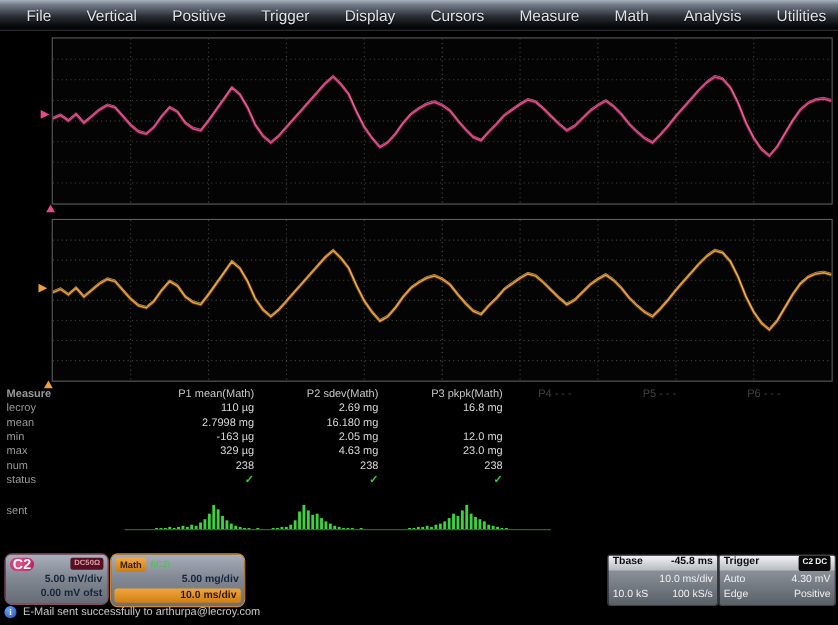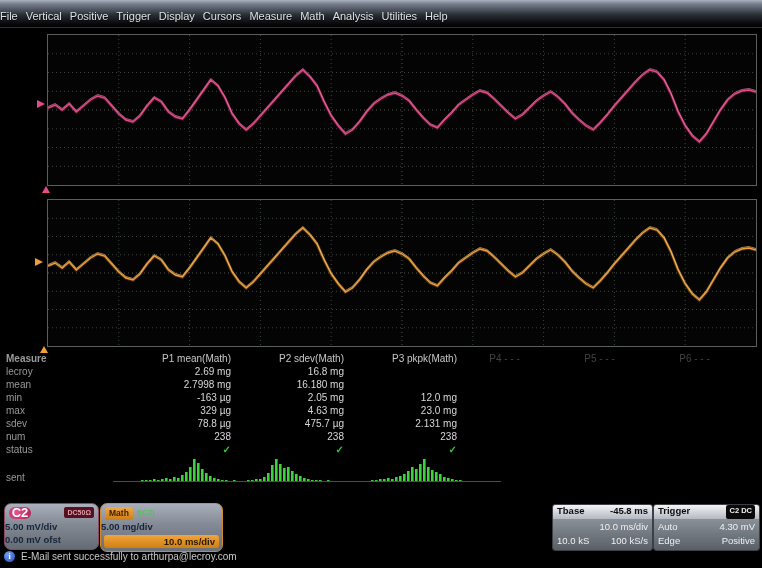--- a/index.html
+++ b/index.html
@@ -3,21 +3,21 @@
 <meta charset="utf-8">
 <style>
   html,body{margin:0;padding:0;background:#000;}
   body{width:762px;height:568px;position:relative;overflow:hidden;
        font-family:"Liberation Sans", sans-serif;-webkit-font-smoothing:antialiased;}
   .abs{position:absolute;}
   
   .menubar{left:0;top:0;width:762px;height:27px;
     background:linear-gradient(180deg,#aab2c0 0%,#767e8c 15%,#2a2e35 55%,#0b0c0e 85%,#000 100%);
     border-bottom:1px solid #2e3238;display:flex;align-items:flex-end;}
-  .menu-item{color:#dfe3e8;font-size:11px;padding:0 8px 5px 0;text-shadow:0 1px 1px #000;cursor:default;}
+  .menu-item{color:#dfe3e8;font-size:14px;padding:0 8px 5px 24px;text-shadow:0 1px 1px #000;cursor:default;}
   
   .gridbox{border:1px solid #5a5f5a;background:#030403;}
   
   .tri-right{width:0;height:0;border-top:4px solid transparent;border-bottom:4px solid transparent;}
   .tri-up{width:0;height:0;border-left:4px solid transparent;border-right:4px solid transparent;}
   
   .measure{left:6px;top:352px;width:750px;color:#d8d8d8;font-size:10px;line-height:13px;}
   .mrow{display:grid;grid-template-columns:85px 140px 113px 113px 95px 95px 95px;height:13px;}
   .mrow .lbl{text-align:left;color:#9a9a9a;}
   .mrow .val{text-align:right;color:#d8d8d8;}
@@ -26,21 +26,21 @@
   .mrow .chk{text-align:right;color:#38c838;font-weight:bold;}
   .m-title{color:#eeeeee;font-weight:bold;}
   
   .descbox{border-radius:7px;font-size:9.5px;overflow:hidden;}
   .c2box{left:4px;top:503px;width:93px;height:45px;
     background:linear-gradient(180deg,#aab0bc,#848a94 45%,#656b74);
     border:1px solid #8b4a63;}
   .mathbox{left:100px;top:503px;width:121px;height:47px;
     background:linear-gradient(180deg,#a8aeba,#828894 45%,#6a7078);
     border:1px solid #d08a2a;}
-  .desc-line{color:#14243a;font-weight:bold;padding-right:5px;line-height:13px;}
+  .desc-line{text-align:right;color:#14243a;font-weight:bold;padding-right:5px;line-height:13px;}
   .badge-c2{position:absolute;left:4px;top:3px;width:22px;height:12px;border-radius:7px;
     background:radial-gradient(circle at 35% 40%,#e4538c,#b31f57);color:#fff;font-size:13px;
     font-weight:bold;text-align:center;line-height:12px;}
   .badge-coupling{position:absolute;right:4px;top:3px;background:#571022;color:#dfa0aa;
     font-size:7px;line-height:9px;padding:1px 3px;border-radius:2px;font-weight:bold;}
   .badge-math{position:absolute;left:4px;top:3px;background:linear-gradient(180deg,#f2a947,#cf7d12);
     color:#3a2102;font-size:8.5px;font-weight:bold;line-height:11px;padding:1px 4px;border-radius:3px;}
   .math-func{position:absolute;left:36px;top:4px;color:#49c24e;font-size:8px;}
   .math-tb{position:absolute;left:3px;right:3px;bottom:3px;height:13px;border-radius:3px;
     background:linear-gradient(180deg,#f0a53c,#d07f12);color:#2a1802;font-weight:bold;
@@ -135,20 +135,21 @@
     <span class="lbl m-title">Measure</span>
     <span class="hdr">P1 mean(Math)</span>
     <span class="hdr">P2 sdev(Math)</span>
     <span class="hdr">P3 pkpk(Math)</span>
     <span class="dim">P4 - - -</span>
     <span class="dim">P5 - - -</span>
     <span class="dim">P6 - - -</span>
   </div>
   <div class="mrow">
     <span class="lbl">lecroy</span>
+    <span class="val">110 µg</span>
     <span class="val">2.69 mg</span>
     <span class="val">16.8 mg</span>
     <span></span>
       <span></span>
       <span></span>
   </div>
   <div class="mrow">
     <span class="lbl">mean</span>
     <span class="val">2.7998 mg</span>
     <span class="val">16.180 mg</span>
@@ -163,29 +164,20 @@
     <span class="val">12.0 mg</span>
     <span></span>
       <span></span>
       <span></span>
   </div>
   <div class="mrow">
     <span class="lbl">max</span>
     <span class="val">329 µg</span>
     <span class="val">4.63 mg</span>
     <span class="val">23.0 mg</span>
-    <span></span>
-      <span></span>
-      <span></span>
-  </div>
-  <div class="mrow">
-    <span class="lbl">sdev</span>
-    <span class="val">78.8 µg</span>
-    <span class="val">475.7 µg</span>
-    <span class="val">2.131 mg</span>
     <span></span>
       <span></span>
       <span></span>
   </div>
   <div class="mrow">
     <span class="lbl">num</span>
     <span class="val">238</span>
     <span class="val">238</span>
     <span class="val">238</span>
     <span></span>

